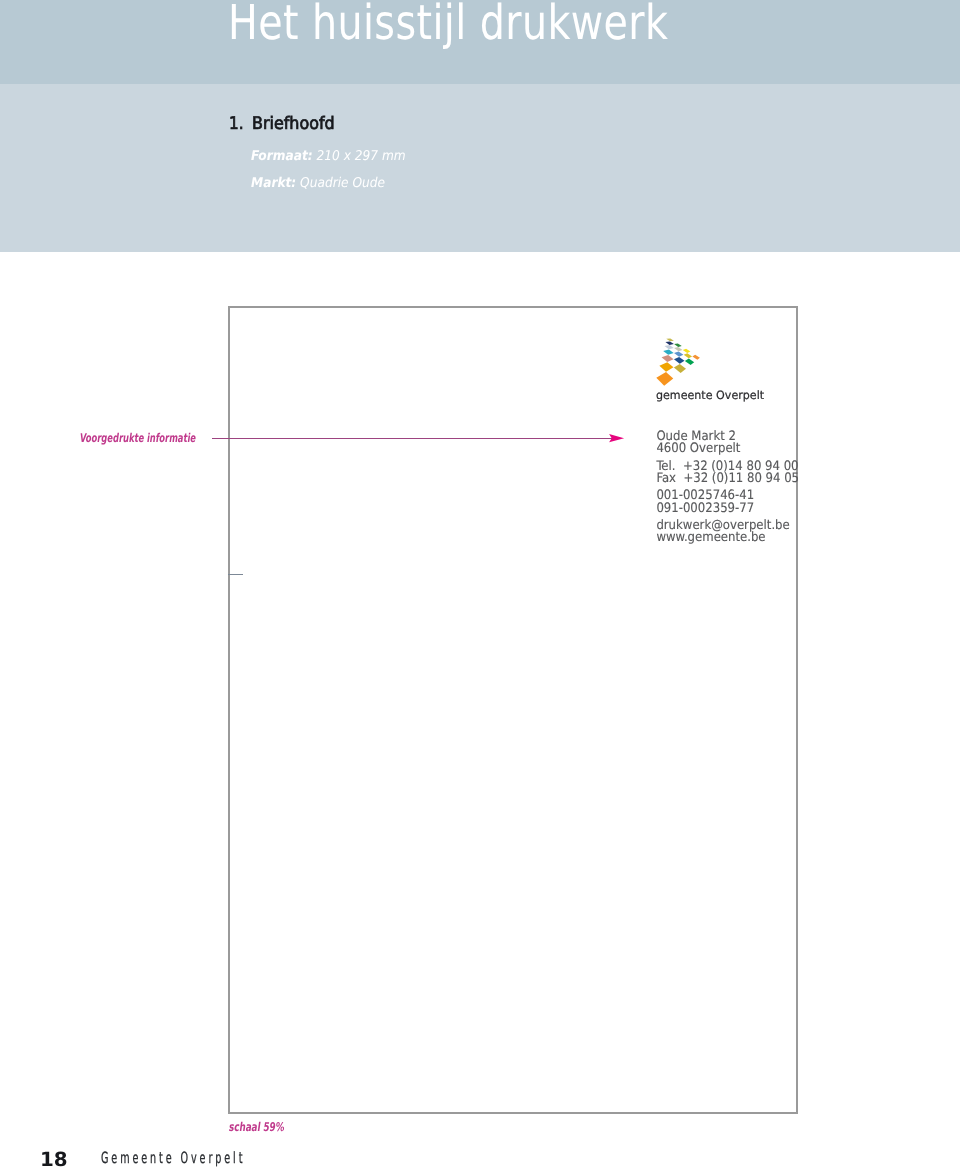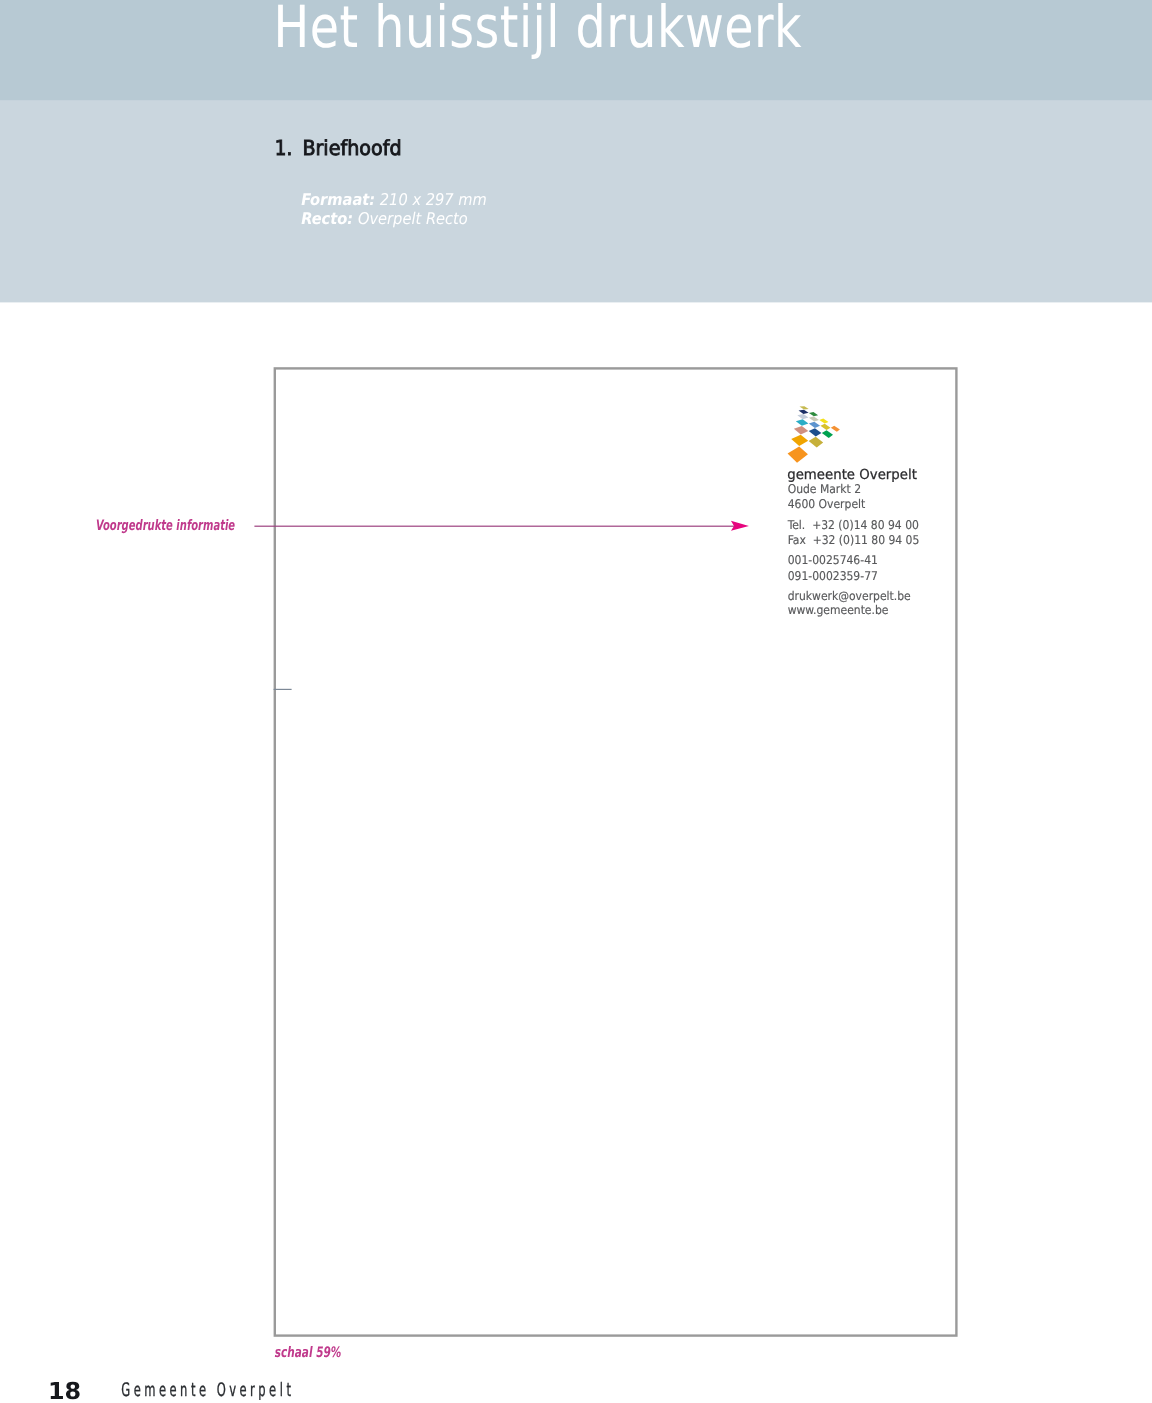--- a/index.html
+++ b/index.html
@@ -19,32 +19,32 @@
     font-family:"DejaVu Sans", sans-serif;
     font-weight:400;font-size:48.2px;color:#ffffff;letter-spacing:0.5px;
     transform:scaleX(0.822);transform-origin:left top;
     white-space:nowrap;line-height:1;
   }
   .sec-num{position:absolute;left:228.6px;top:115.6px;font-family:"DejaVu Sans Condensed","DejaVu Sans",sans-serif;font-size:17.2px;font-weight:400;-webkit-text-stroke:0.7px #16181c;color:#16181c;line-height:1;transform:scaleX(0.985);transform-origin:left top;}
   .sec-title{position:absolute;left:252px;top:115.6px;font-family:"DejaVu Sans Condensed","DejaVu Sans",sans-serif;font-size:17.2px;font-weight:400;-webkit-text-stroke:0.7px #16181c;color:#16181c;line-height:1;transform:scaleX(1.03);transform-origin:left top;}
 
   .meta{position:absolute;left:251px;font-family:"DejaVu Sans Condensed","DejaVu Sans",sans-serif;font-style:italic;font-size:13.5px;color:#ffffff;white-space:nowrap;line-height:1;transform:scaleX(1.005);transform-origin:left top;}
   .meta b{font-weight:bold;}
-  .meta-1{top:161px;}
+  .meta-1{top:150px;}
   .meta-2{top:176.8px;}
 
   
   .sheet{position:absolute;left:227.7px;top:305.7px;width:566.6px;height:804.2px;border:2.5px solid #9a9a9a;background:#fff;}
 
   
   .logo-wrap{position:absolute;left:653px;top:337px;width:47px;height:49px;}
   .logo-svg{display:block;}
   .wordmark{position:absolute;left:656.3px;top:389.5px;font-family:"DejaVu Sans",sans-serif;font-size:11.5px;color:#2b2b2e;-webkit-text-stroke:0.22px #2b2b2e;white-space:nowrap;line-height:1;transform:scaleX(0.965);transform-origin:left top;}
 
-  .contact{position:absolute;left:656.4px;top:403px;font-family:"DejaVu Sans Condensed","DejaVu Sans",sans-serif;font-size:10px;color:#58595b;-webkit-text-stroke:0.12px #58595b;line-height:12.2px;white-space:pre;}
+  .contact{position:absolute;left:656.4px;top:431px;font-family:"DejaVu Sans Condensed","DejaVu Sans",sans-serif;font-size:13px;color:#58595b;-webkit-text-stroke:0.12px #58595b;line-height:12.2px;white-space:pre;}
   .contact .gap{height:5.3px;}
 
   
   .anno-label{position:absolute;left:80.1px;top:432px;font-family:"DejaVu Sans Condensed","DejaVu Sans",sans-serif;font-size:12.1px;font-style:italic;font-weight:bold;color:#c03a8c;white-space:nowrap;line-height:1;transform:scaleX(0.765);transform-origin:left top;}
   .anno-line{position:absolute;left:212px;top:437.7px;width:400px;height:1.2px;background:#9d4380;}
   .anno-head{position:absolute;left:606px;top:430px;width:22px;height:16px;}
 
   .tick{position:absolute;left:228.4px;top:573.8px;width:15px;height:1.3px;background:#7c8896;}
 
   .schaal{position:absolute;left:228.8px;top:1120.5px;font-family:"DejaVu Sans Condensed","DejaVu Sans",sans-serif;font-size:12.1px;font-style:italic;font-weight:bold;color:#c03a8c;line-height:1;white-space:nowrap;transform:scaleX(0.805);transform-origin:left top;}
@@ -56,21 +56,21 @@
 <body>
 
 <div class="band-top"></div>
 <div class="band-mid"></div>
 
 <div class="doc-title">Het huisstijl drukwerk</div>
 <div class="sec-num">1.</div>
 <div class="sec-title">Briefhoofd</div>
 
 <div class="meta meta-1"><b>Formaat:</b><span> 210 x 297 mm</span></div>
-<div class="meta meta-2"><b>Recto:</b><span> Overpelt Recto</span></div>
+<div class="meta meta-2"><b>Markt:</b><span> Quadrie Oude</span></div>
 
 <div class="sheet"></div>
 
 <div class="logo-wrap">
 <svg class="logo-svg" width="47" height="49" viewBox="653 337 47 49">
       <path d="M656.29,377.84 L664.21,385.63 L673.28,378.57 L665.97,372.09Z" fill="#f7941e"></path>
       <path d="M659.35,365.85 L666.02,371.74 L673.47,367.35 L667.25,362.27Z" fill="#f0a400"></path>
       <path d="M673.87,367.40 L680.59,372.88 L685.99,368.68 L679.76,363.90Z" fill="#c6b03a"></path>
       <path d="M661.54,357.33 L667.28,362.02 L673.60,359.17 L668.19,355.01Z" fill="#d09080"></path>
       <path d="M673.95,359.22 L679.74,363.66 L684.53,360.83 L679.11,356.88Z" fill="#1d4f8c"></path>

